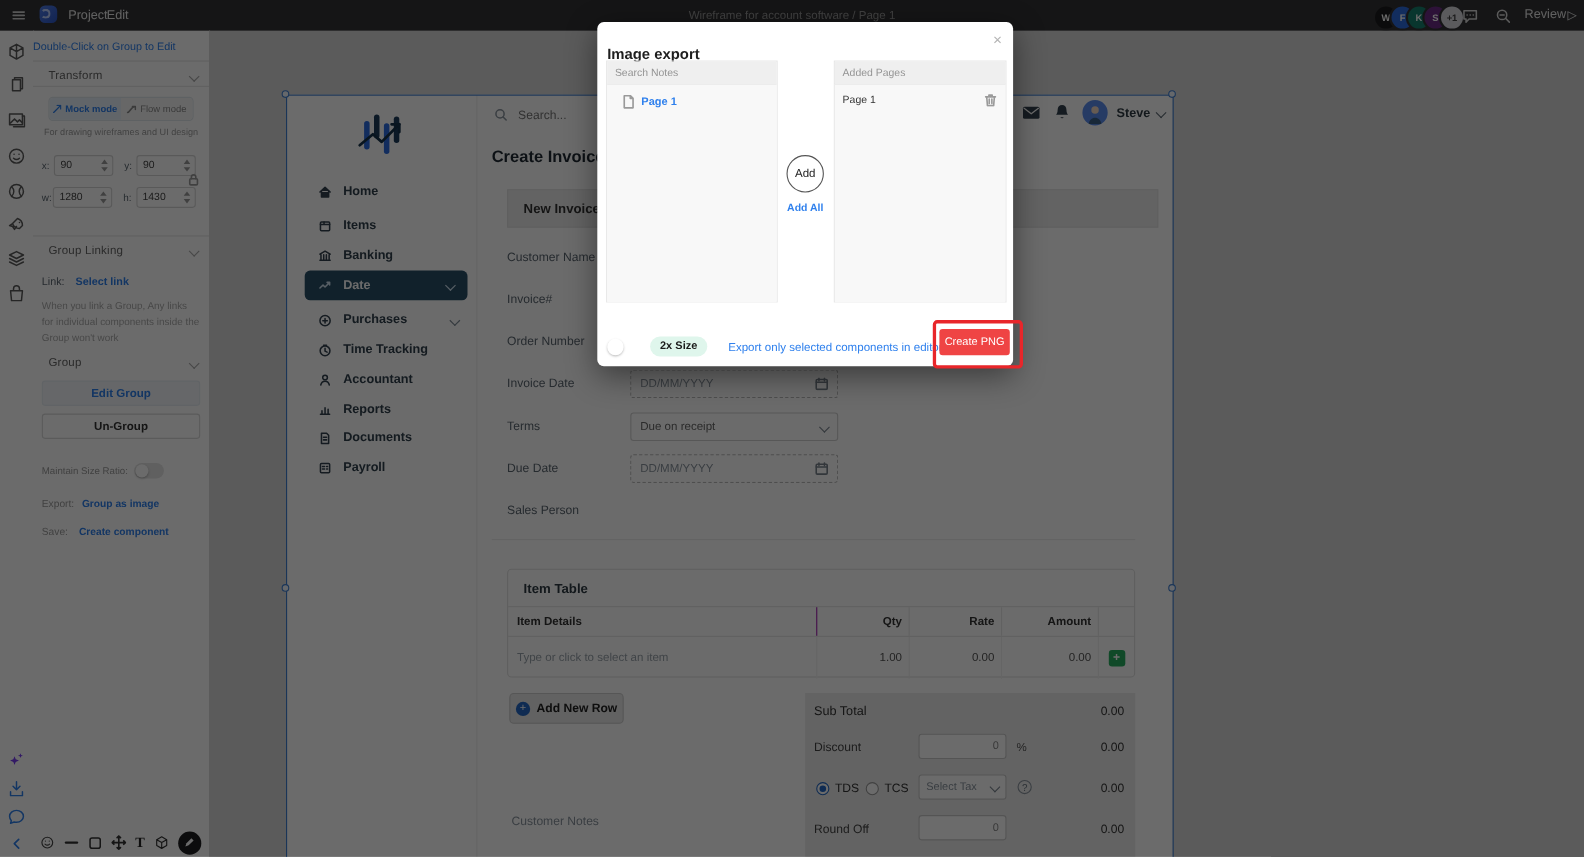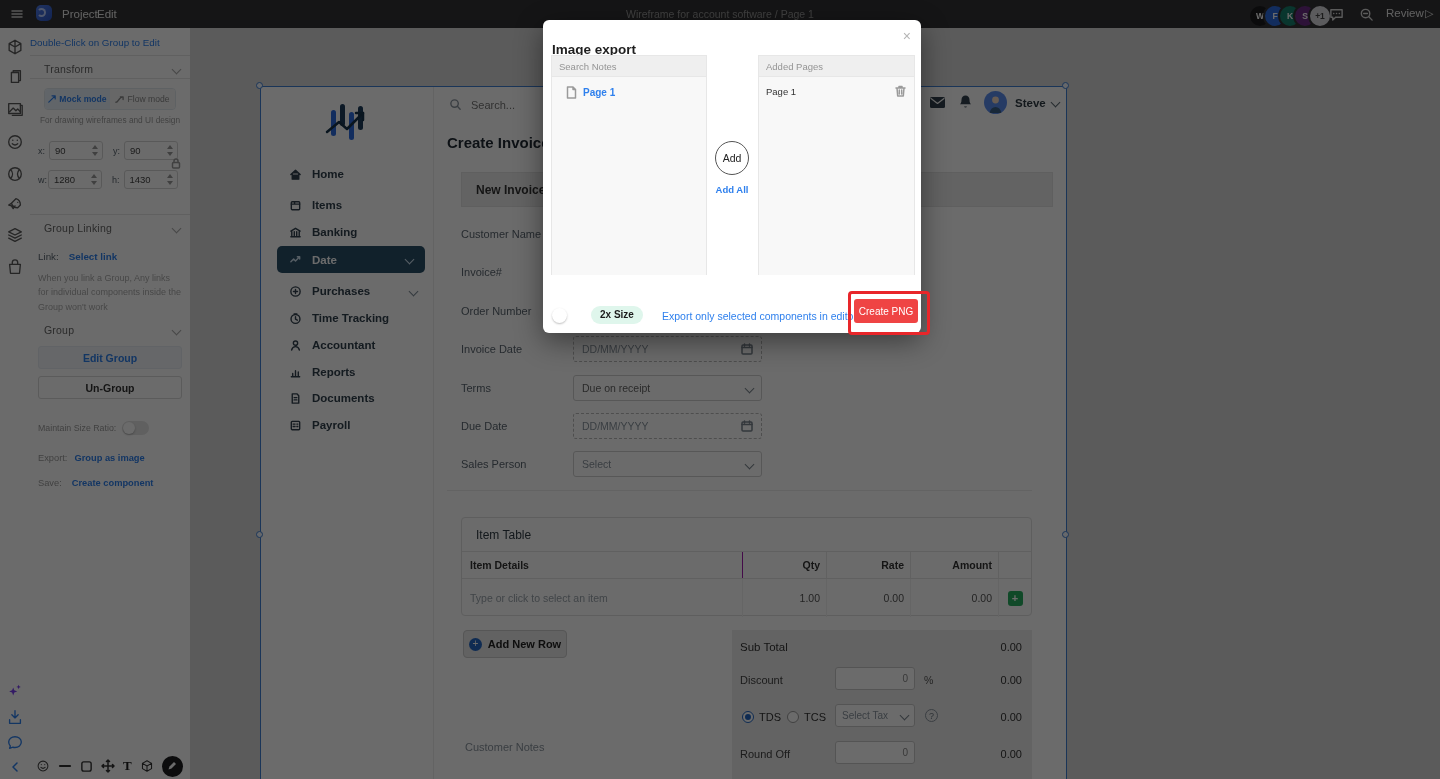--- a/index.html
+++ b/index.html
@@ -471,30 +471,26 @@
       <span>DD/MM/YYYY</span>
       <span class="ic" style="margin-left:auto;width:12px;height:12px;color:#7a848e">
           <svg viewBox="0 0 12 12" stroke-width="1.1">
             <rect x="1" y="2" width="10" height="9" rx="1"></rect>
             <path d="M1 4.5h10M3.5 1v2M8.5 1v2"></path>
           </svg>
         </span>
       </div>
 
     <span class="flabel r" style="left:200px;top:372px">Sales Person</span>
-    <div class="ctrl solid r" style="top:365px">
-      <span>Select</span>
-      <span class="chev" style="margin-left:auto;color:#7a848e"></span>
-      </div>
 
     <div class="r hline" style="left:186px;width:585px;top:404px;border-color:#ececec"></div>
 
     <div class="r" style="left:200px;top:431px;width:571px;height:99px;border:1px solid #e0e0e0;border-radius:4px;background:#fff;box-sizing:border-box">
       <div class="f" style="height:33px;border-bottom:1px solid #e4e4e4">
-        <span style="margin-left:14px;font-size:12px;font-weight:normal;color:#2f3b43">Item Table</span>
+        <span style="margin-left:14px;font-size:12px;font-weight:bold;color:#2f3b43">Item Table</span>
       </div>
       <div class="f" style="height:26px;border-bottom:1px solid #e4e4e4">
         <span class="cell" style="flex:1;padding-left:8px;border-right:1px solid #a21caf;line-height:26px;height:26px;box-sizing:border-box">Item Details</span>
         <span class="cell" style="width:84px;text-align:right;padding-right:6px;border-right:1px solid #e8e8e8;line-height:26px;height:26px;box-sizing:border-box">Qty</span>
         <span class="cell" style="width:84px;text-align:right;padding-right:6px;border-right:1px solid #e8e8e8;line-height:26px;height:26px;box-sizing:border-box">Rate</span>
         <span class="cell" style="width:88px;text-align:right;padding-right:6px;border-right:1px solid #e8e8e8;line-height:26px;height:26px;box-sizing:border-box">Amount</span>
         <span style="width:32px"></span>
       </div>
       <div class="f" style="height:38px">
         <span style="flex:1;padding-left:8px;font-size:10.5px;color:#9aa3ab;border-right:1px solid #f0f0f0;line-height:38px;height:38px;box-sizing:border-box">Type or click to select an item</span>

